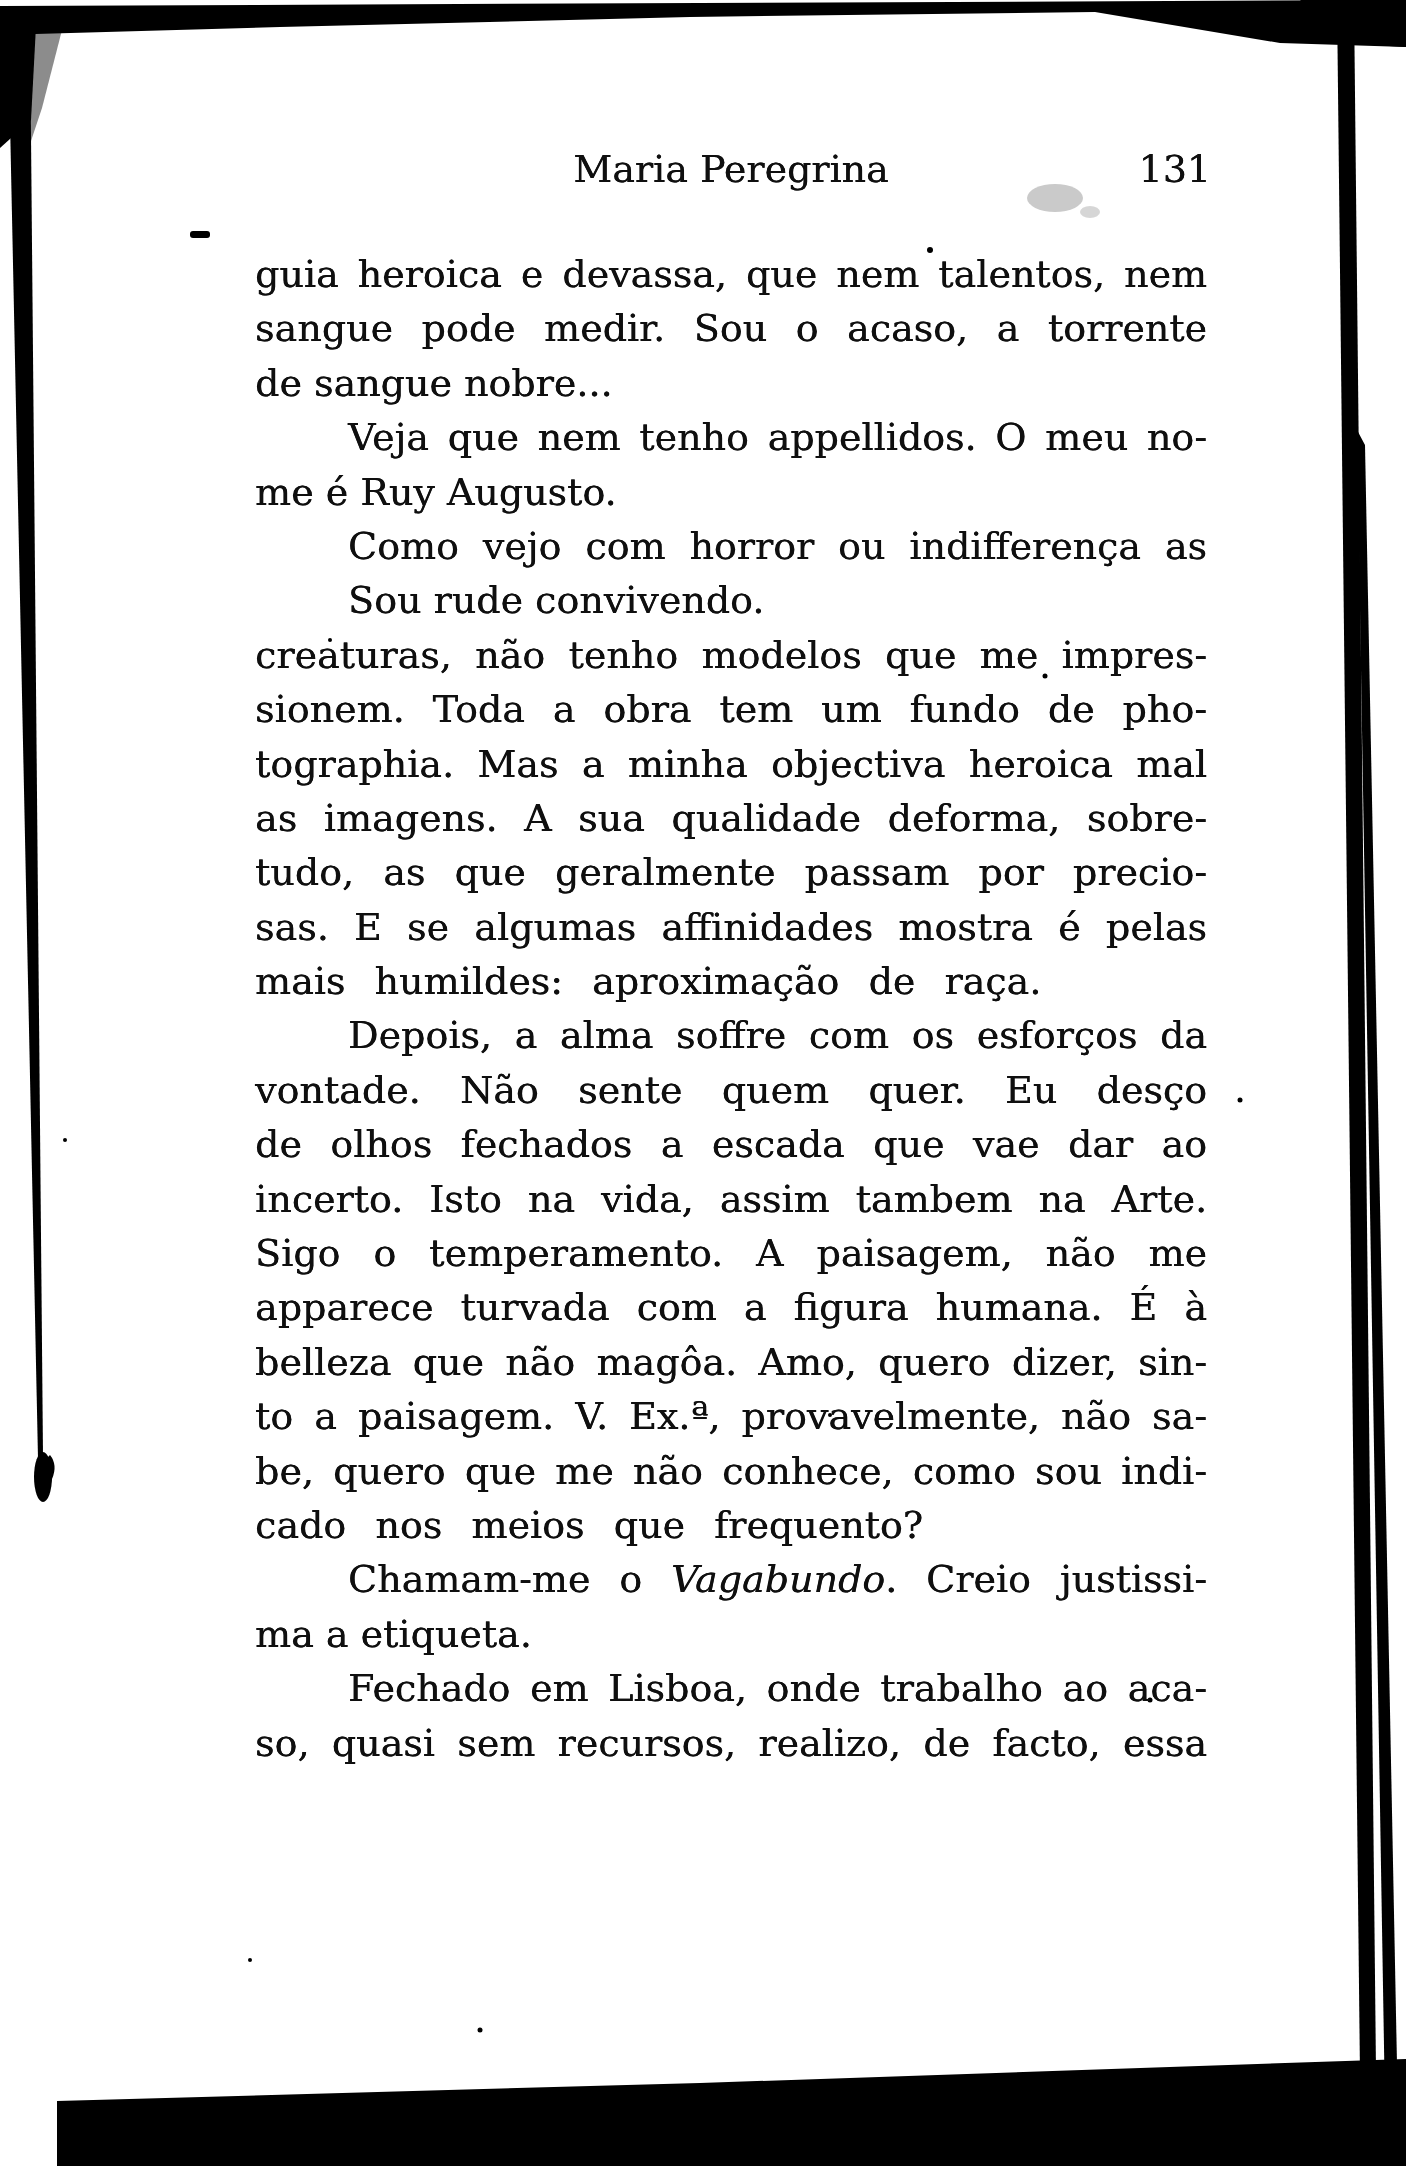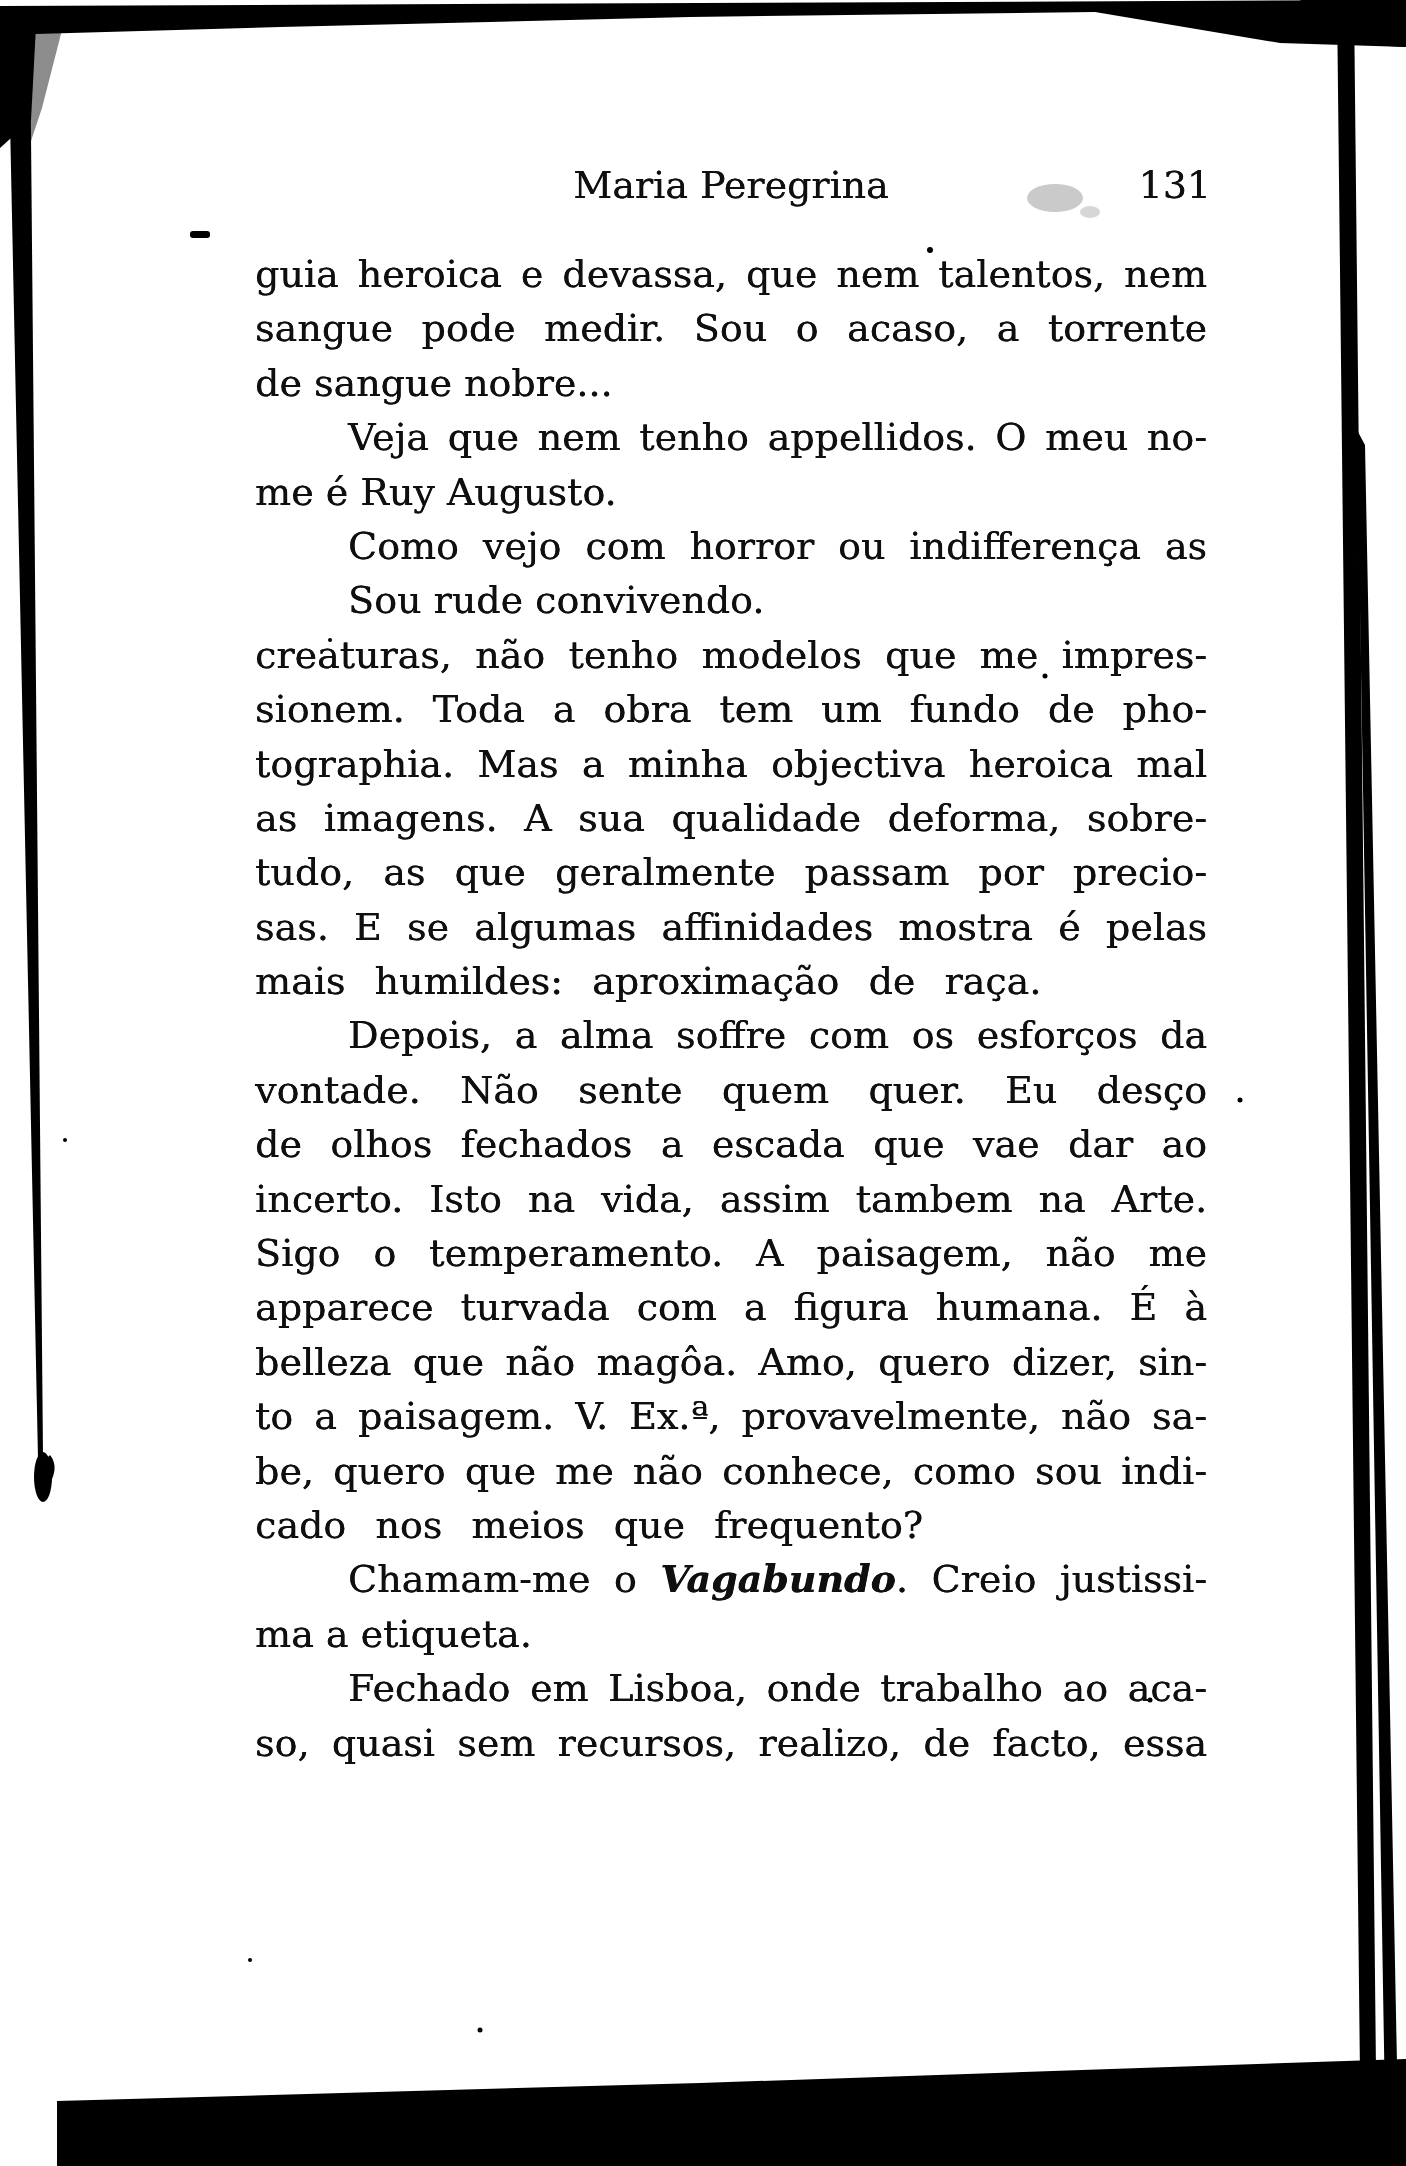--- a/index.html
+++ b/index.html
@@ -7,21 +7,21 @@
     position:relative;
     width:1406px;height:2166px;
     background:#ffffff;
     overflow:hidden;
     font-family:"DejaVu Serif","Liberation Serif",serif;
     color:#0f0f0f;
   }
   .edges{position:absolute;left:0;top:0;z-index:1;}
   .content{position:absolute;z-index:2;left:255px;width:952px;top:0;}
   .running-head{
-    position:absolute;left:0;top:164px;width:100%;height:42px;
+    position:absolute;left:0;top:148px;width:100%;height:42px;
     line-height:42px;font-size:38px;
     text-shadow:0.3px 0.3px 0 currentColor;
   }
   .running-head .title{
     display:block;text-align:center;
   }
   .running-head .pagenum{
     position:absolute;right:-4px;top:0;margin-left:36px;
   }
   .body-text{
@@ -29,21 +29,21 @@
     font-size:38px;
     text-shadow:0.35px 0.35px 0 currentColor;
   }
   .line{
     height:54.4px;line-height:54.4px;
     white-space:normal;
   }
   .line.j{text-align:justify;text-align-last:justify;}
   .line.ind{text-indent:93px;}
   .line.loose{word-spacing:0.45em;}
-  .it{font-style:italic;font-weight:bold;}
+  .it{font-style:italic;}
 </style>
 </head>
 <body>
 
 <div class="page">
 
   <svg class="edges" width="1406" height="2166" viewBox="0 0 1406 2166" aria-hidden="true">
     <g fill="#000000">
 
       <polygon points="0,6 1406,0 1406,47 1280,43 1095,12 690,17 280,27 0,35"></polygon>

